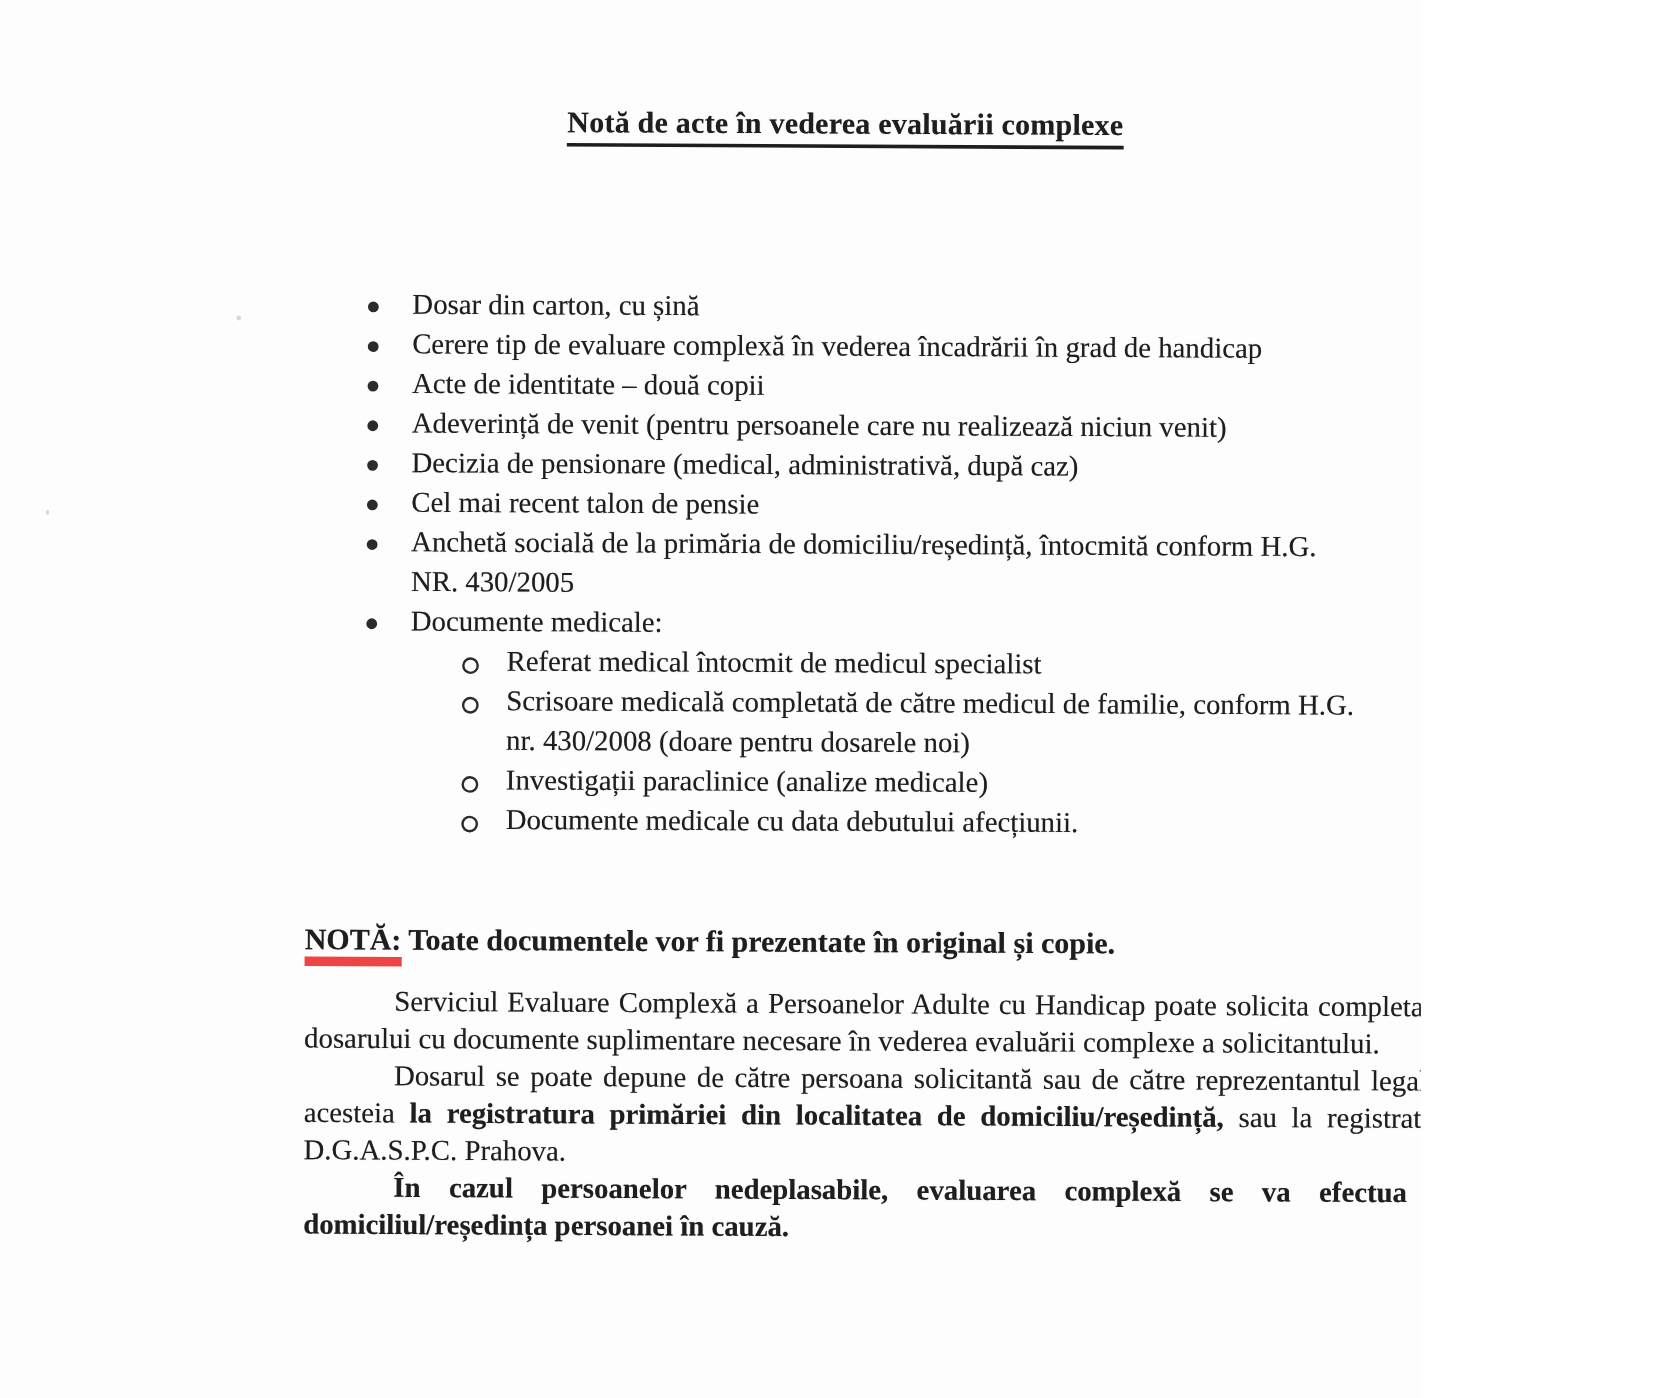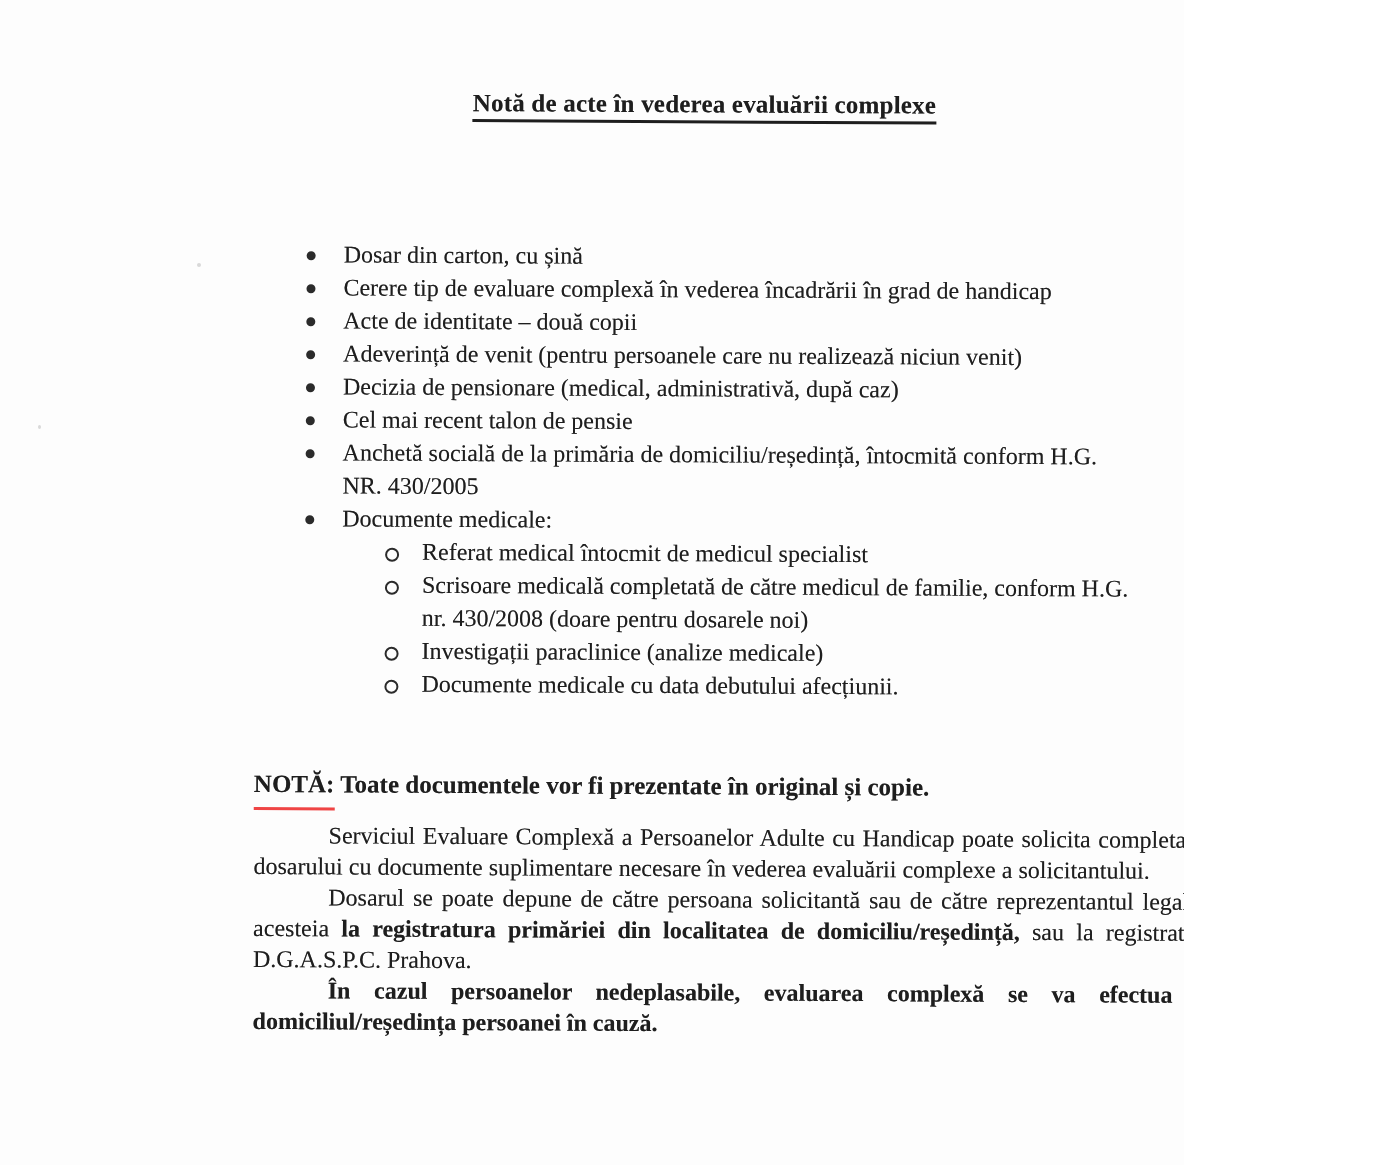--- a/index.html
+++ b/index.html
@@ -37,21 +37,21 @@
   .circle {
     position:absolute; left:130px; top:12px;
     width:10px; height:10px; border-radius:50%;
     border:2px solid #2b2b2b; background:transparent;
   }
 
   .nota {
     position:absolute; top:770px; left:0; margin:0;
     font-size:25px; font-weight:bold;
   }
-  .nota-label { border-bottom:3px solid #ef4444; padding-bottom:10px; }
+  .nota-label { border-bottom:8px solid #ef4444; padding-bottom:0; }
 
   .paras {
     position:absolute; top:820px; left:0; width:962px;
     font-size:24px; line-height:31px; text-align:justify;
   }
   .para { margin:0; text-indent:75px; }
   .bold { font-weight:bold; }
 
   .speck { position:absolute; border-radius:50%; background:#d9d9d9; }
   .speck1 { left:197px; top:263px; width:4px; height:4px; }

